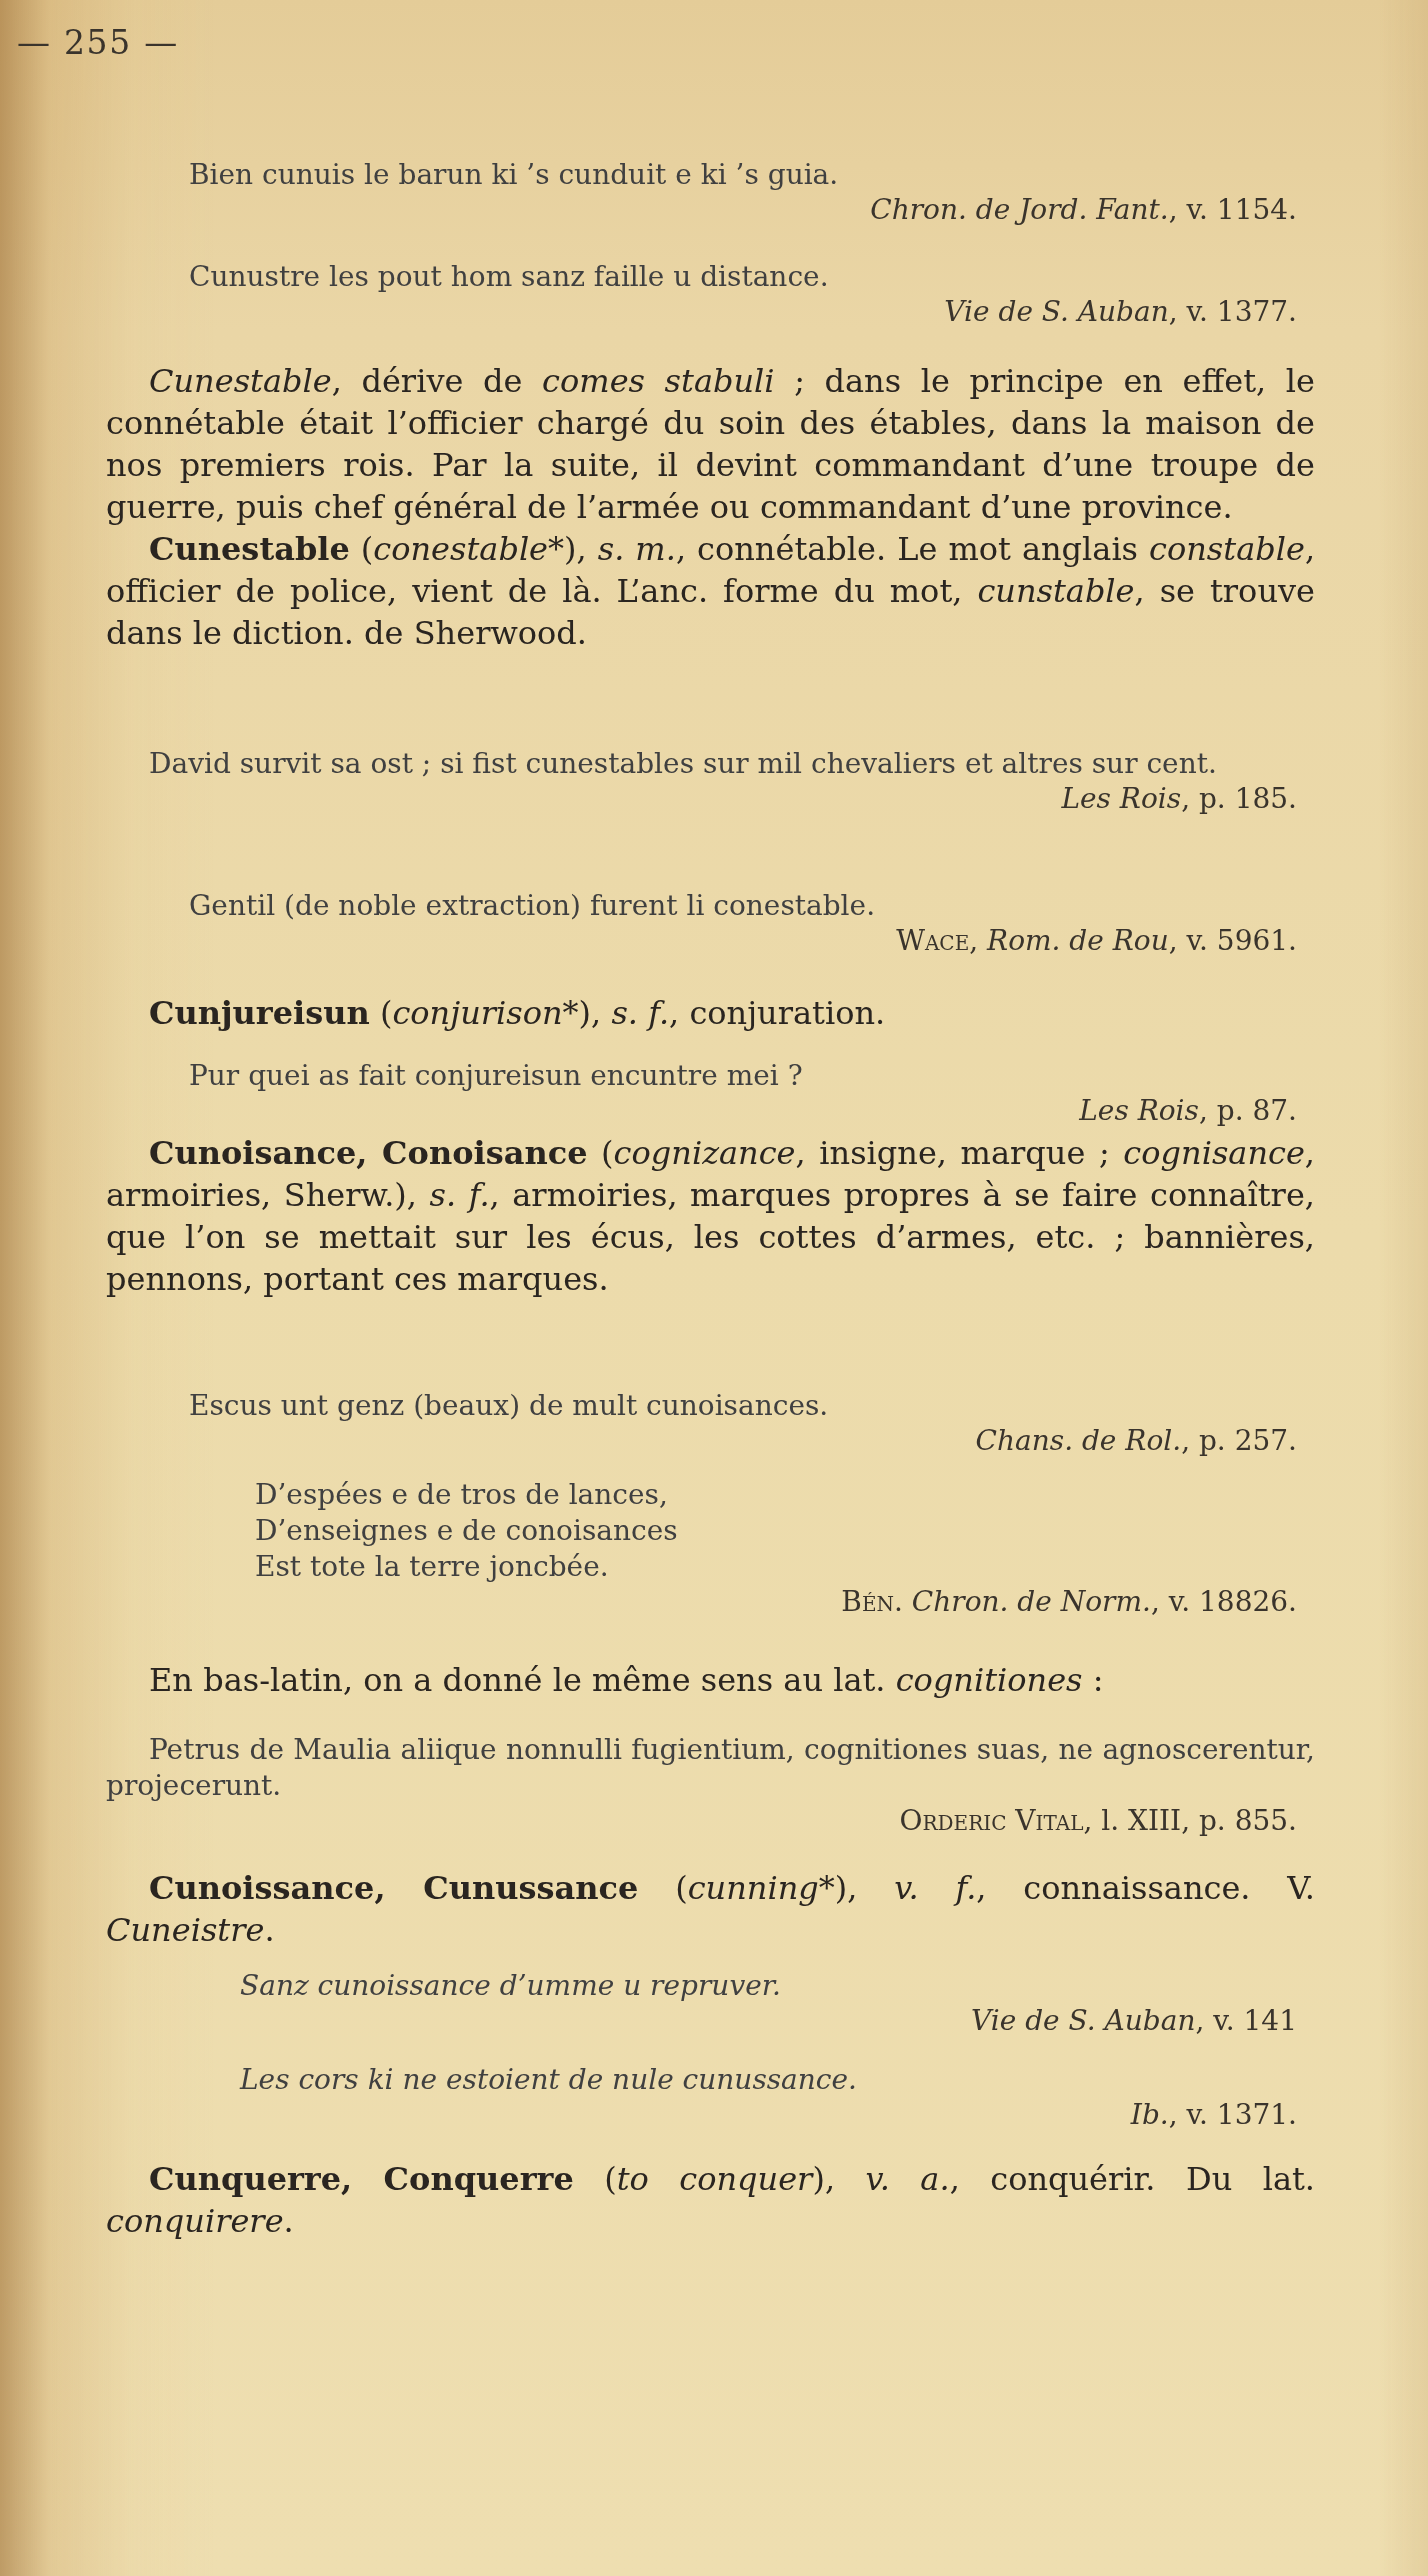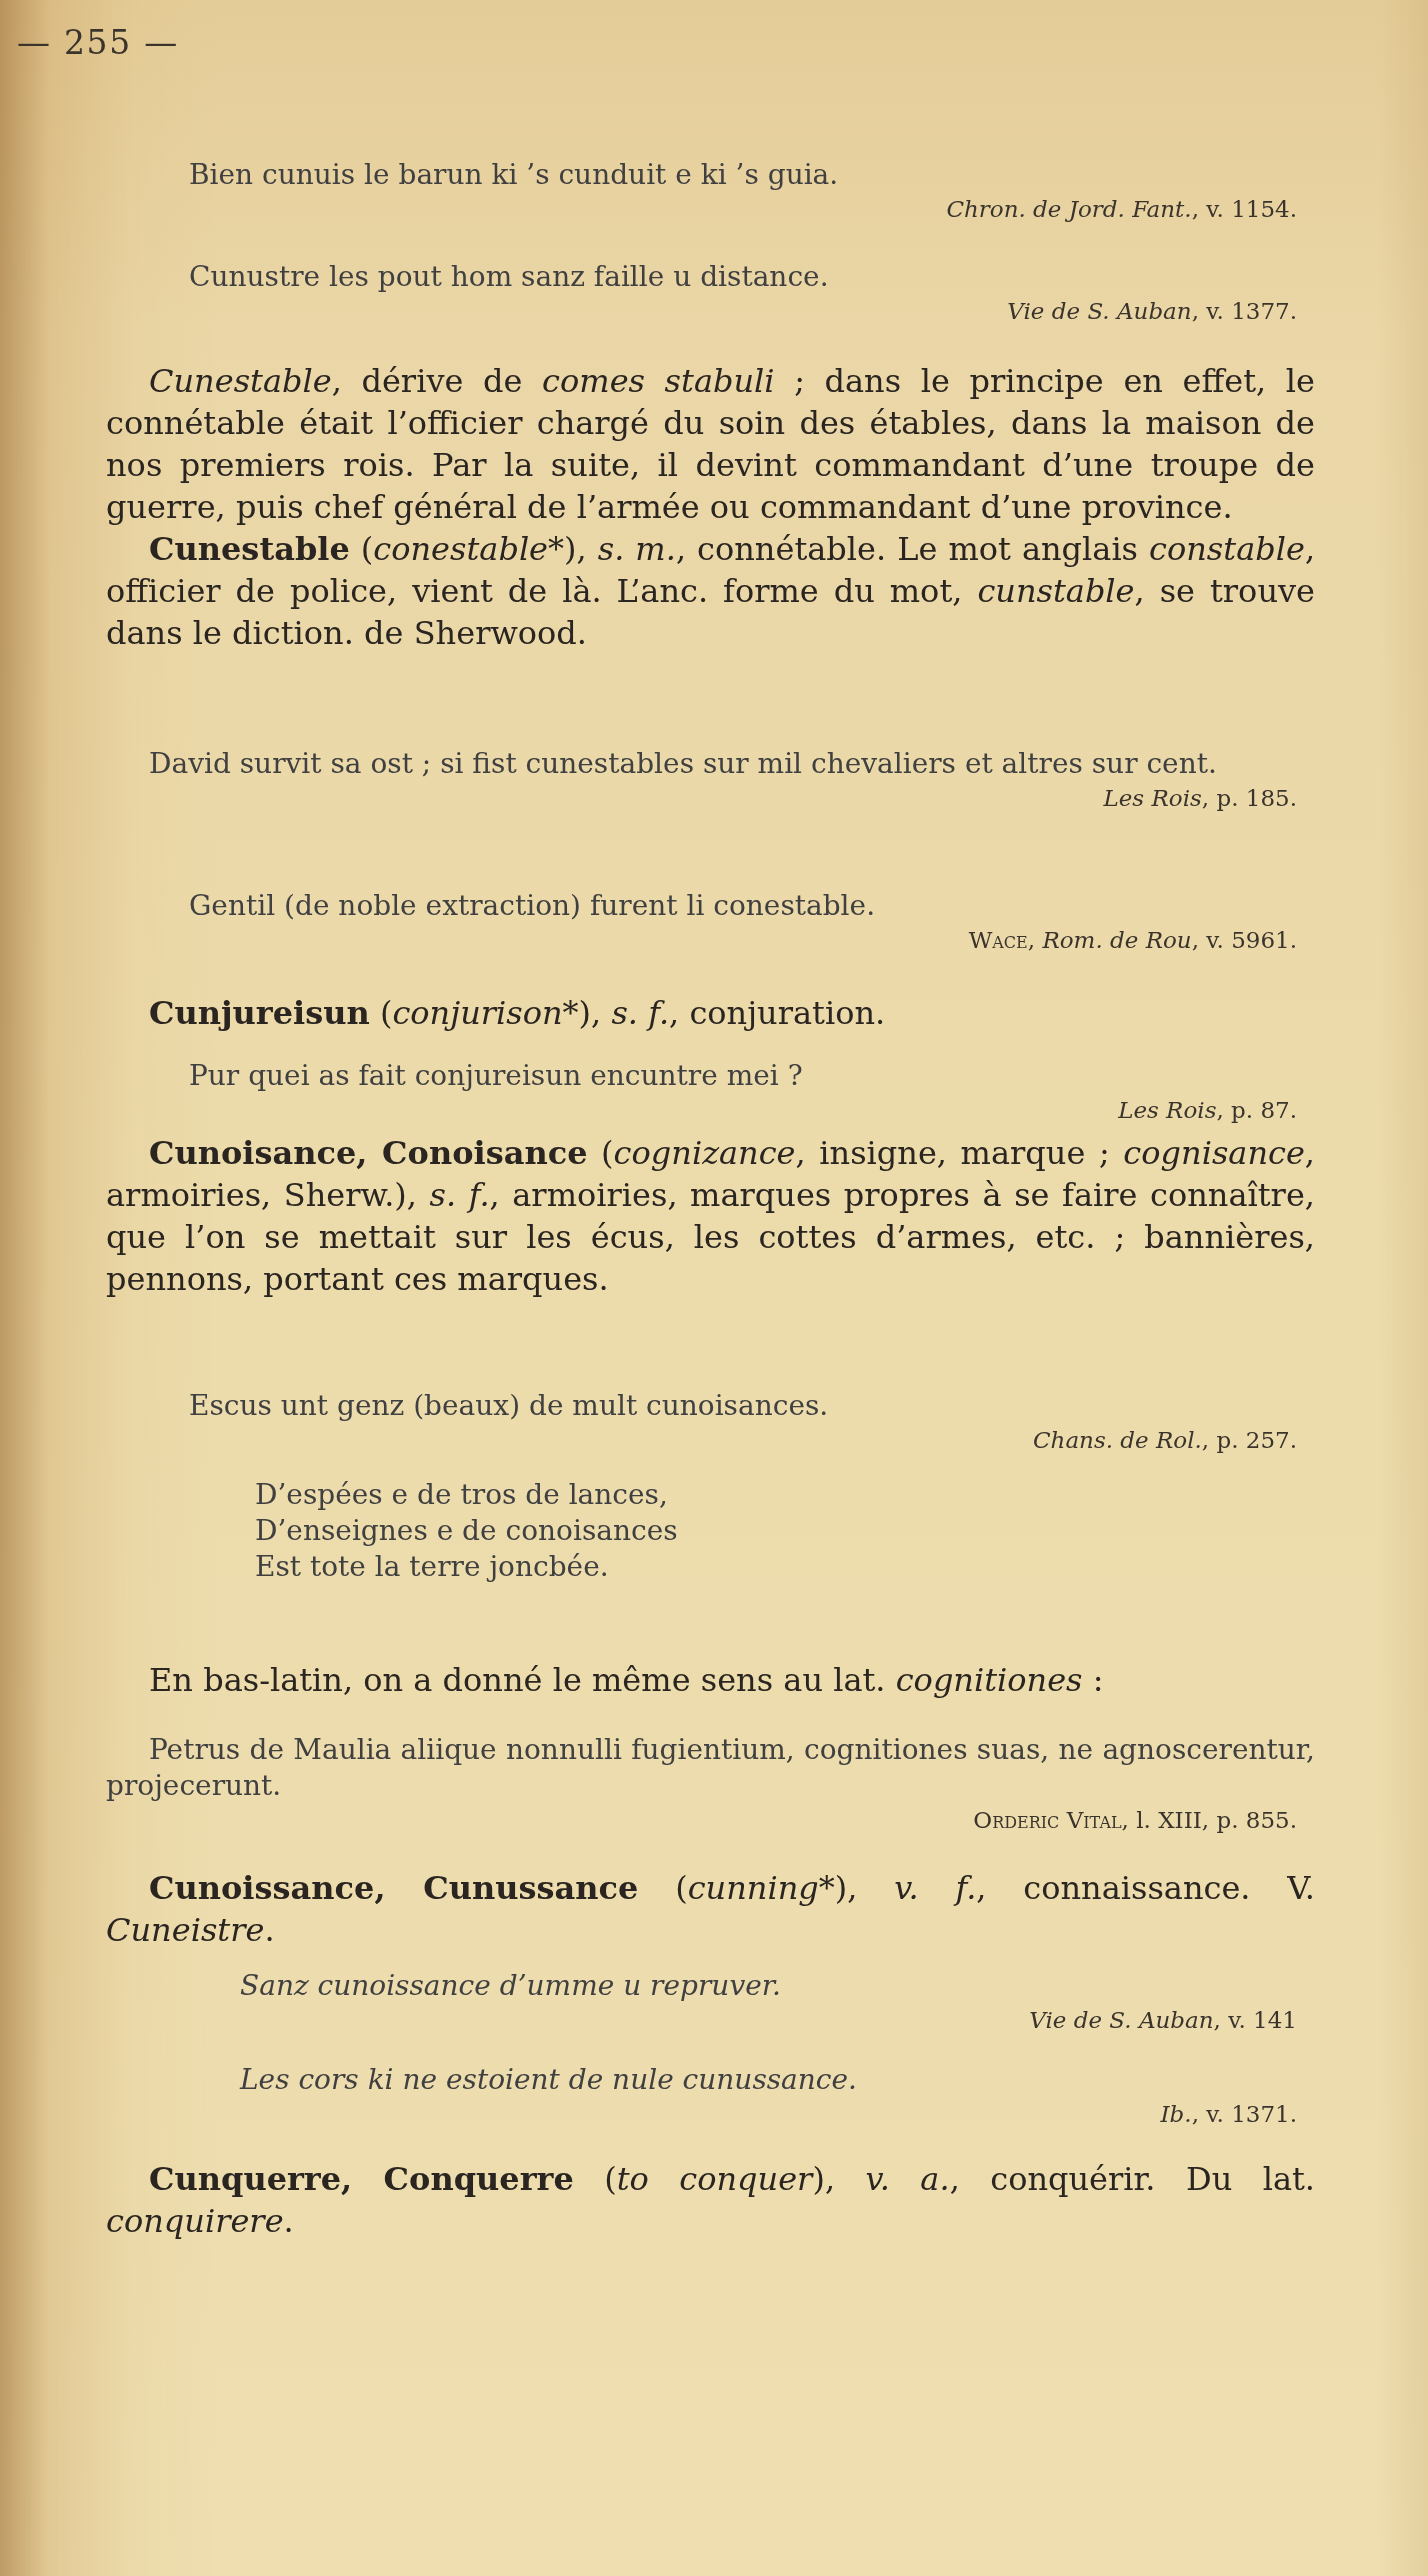--- a/index.html
+++ b/index.html
@@ -35,21 +35,21 @@
     width: 1209px;
   }
   .line { white-space: nowrap; }
   .quote {
     font-size: 28px;
     line-height: 36px;
     color: #404040;
   }
   .citation {
     text-align: right;
-    font-size: 23px;
+    font-size: 28px;
     line-height: 33px;
     font-style: italic;
     color: #3a342c;
     padding-right: 18px;
   }
   .citation .plain { font-style: normal; }
   .citation .sc { font-style: normal; font-variant: small-caps; }
   .entry {
     font-size: 32px;
     line-height: 42px;
@@ -110,20 +110,21 @@
 
   <div class="block" style="top:1388px;">
     <div class="quote indent2 line">Escus unt genz (beaux) de mult cunoisances.</div>
     <div class="citation"><span>Chans. de Rol.</span><span class="plain">, p. 257.</span></div>
   </div>
 
   <div class="block" style="top:1477px;">
     <div class="quote indent4 line" style="padding-left:149px;">D’espées e de tros de lances,</div>
     <div class="quote indent4 line" style="padding-left:149px;">D’enseignes e de conoisances</div>
     <div class="quote indent4 line" style="padding-left:149px;">Est tote la terre joncbée.</div>
+    <div class="citation"><span class="sc">Bén.</span><span class="plain"> </span><span>Chron. de Norm.</span><span class="plain">, v. 18826.</span></div>
   </div>
 
   <div class="block entry" style="top:1659px;">
     <div class="first-indent"><span>En bas-latin, on a donné le même sens au lat. </span><i>cognitiones</i><span> :</span></div>
   </div>
 
   <div class="block" style="top:1732px;">
     <div class="quote" style="text-indent:43px; text-align:justify;">Petrus de Maulia aliique nonnulli fugientium, cognitiones suas, ne agnoscerentur, projecerunt.</div>
     <div class="citation"><span class="sc">Orderic Vital</span><span class="plain">, l. XIII, p. 855.</span></div>
   </div>

